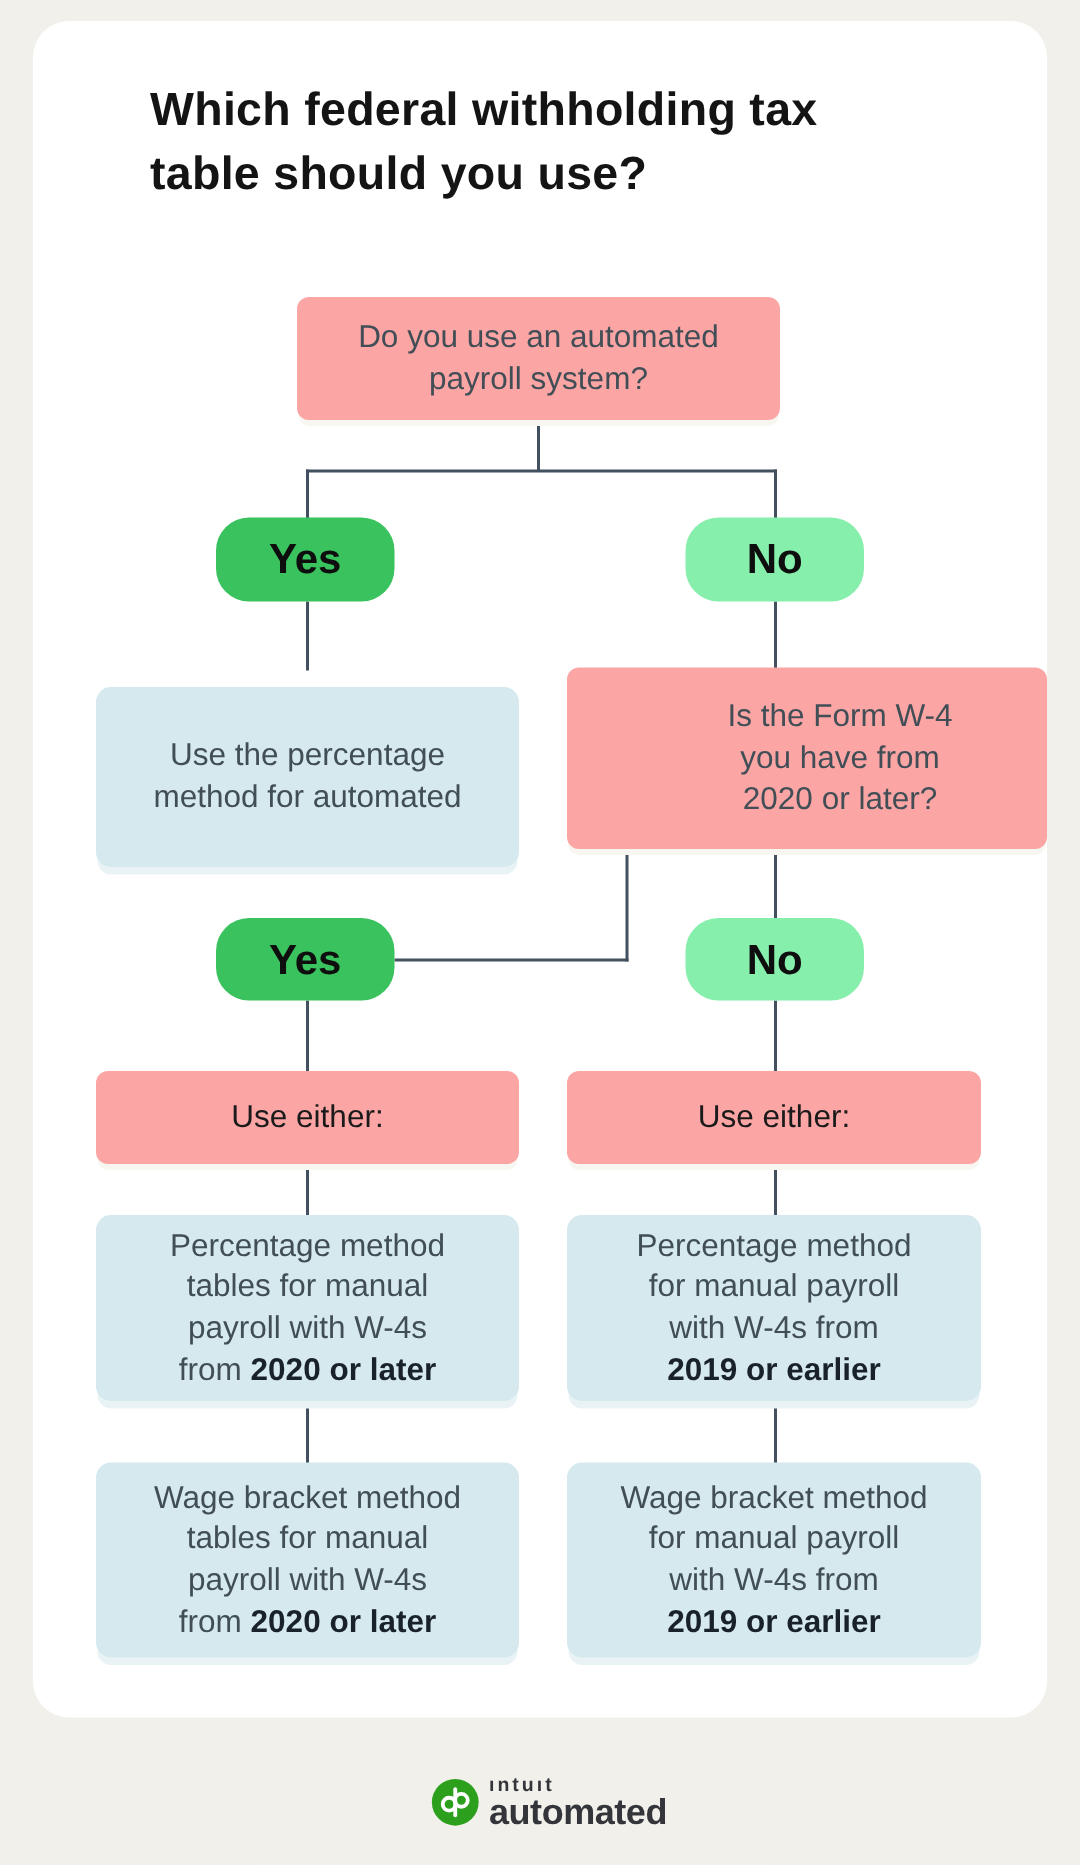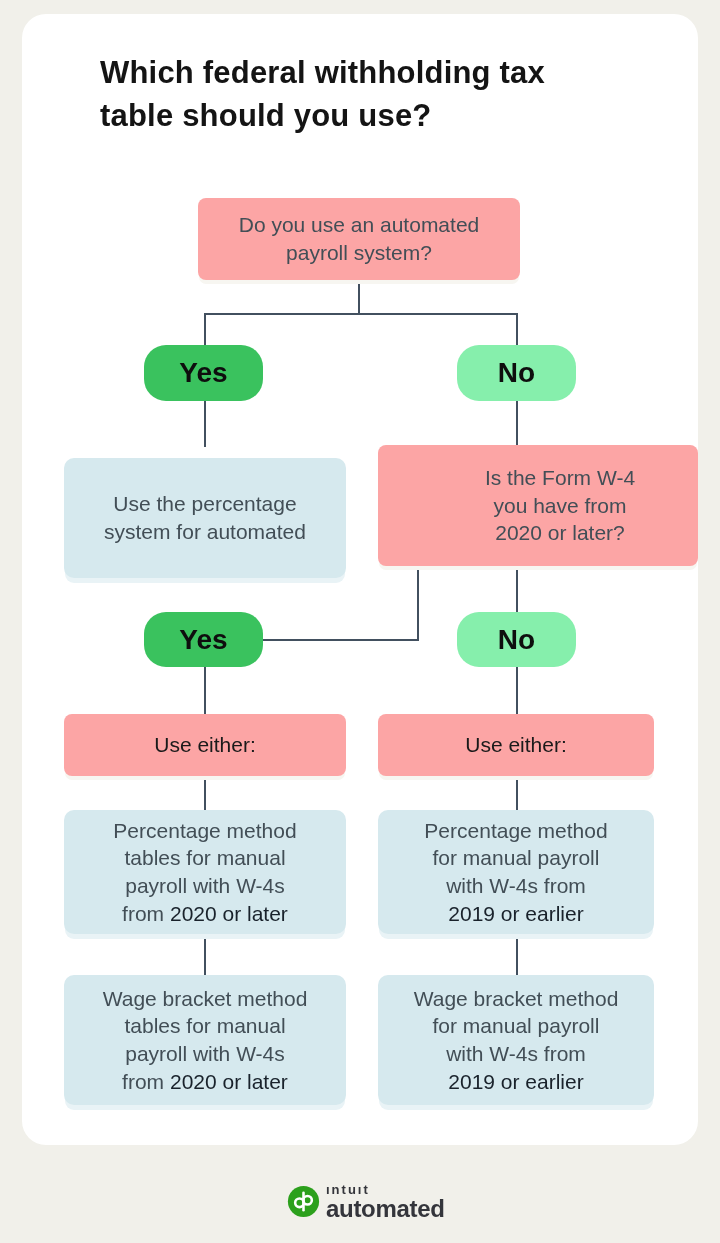--- a/index.html
+++ b/index.html
@@ -61,21 +61,21 @@
     align-items: center;
     justify-content: center;
     font-size: 28px;
     font-weight: 700;
     color: #0e0e0e;
     border-radius: 22px;
   }
   .badge.yes { background: #3ac25e; }
   .badge.no  { background: #86efac; }
   .use-either { font-weight: 400; color: #1a1a1a; }
-  .box b, .box strong { font-weight: 400; color: #19222b; }
+  .box b, .box strong { font-weight: 700; color: #19222b; }
   .conn {
     position: absolute;
     background: #42505f;
   }
   .v { width: 2px; }
   .h { height: 2px; }
   
   .logo {
     position: absolute;
     left: 287px; top: 1181px;
@@ -128,21 +128,21 @@
   <div class="box gray" style="left:198px; top:198px; width:322px; height:82px;">
     <span class="ln">Do you use an automated</span>
     <span class="ln">payroll system?</span>
   </div>
 
   <div class="badge yes" style="left:144px; top:345px; width:119px; height:56px;">Yes</div>
   <div class="badge no" style="left:457px; top:345px; width:119px; height:56px;">No</div>
 
   <div class="box blue" style="left:64px; top:446px; width:282px; height:120px;margin-top:12px;">
     <span class="ln">Use the percentage</span>
-    <span class="ln">system for automated</span>
+    <span class="ln">method for automated</span>
   </div>
 
   <div class="box gray" style="left:378px; top:445px; width:276px; height:121px;padding-left:44px;">
     <span class="ln">Is the Form W-4</span>
     <span class="ln">you have from</span>
     <span class="ln">2020 or later?</span>
   </div>
 
   <div class="badge yes" style="left:144px; top:612px; width:119px; height:55px;">Yes</div>
   <div class="badge no" style="left:457px; top:612px; width:119px; height:55px;">No</div>

